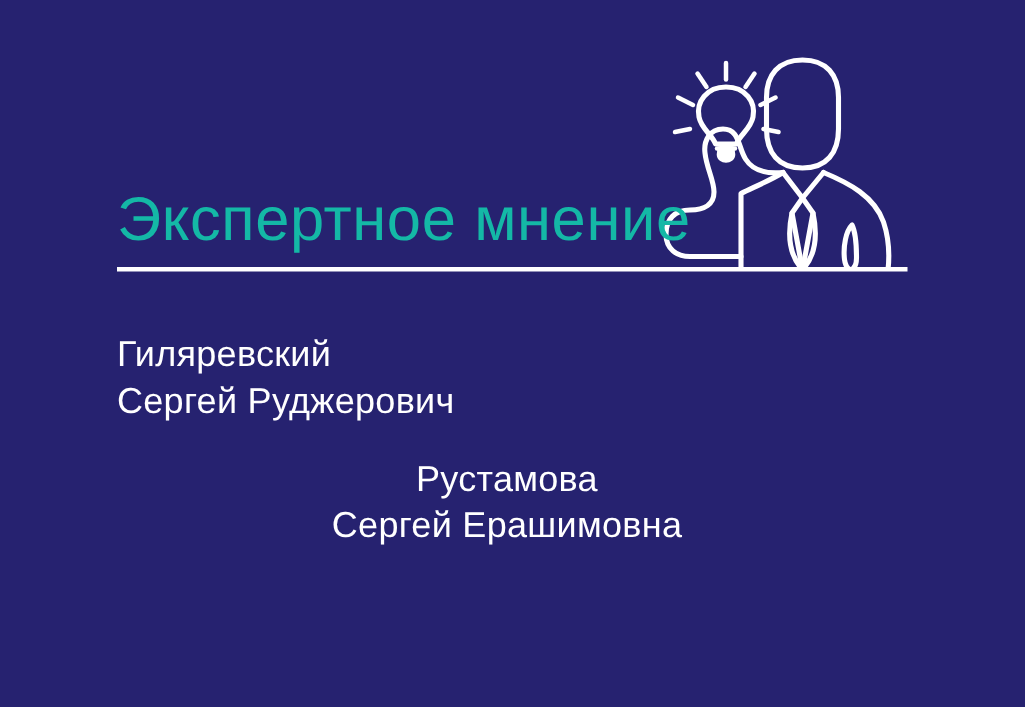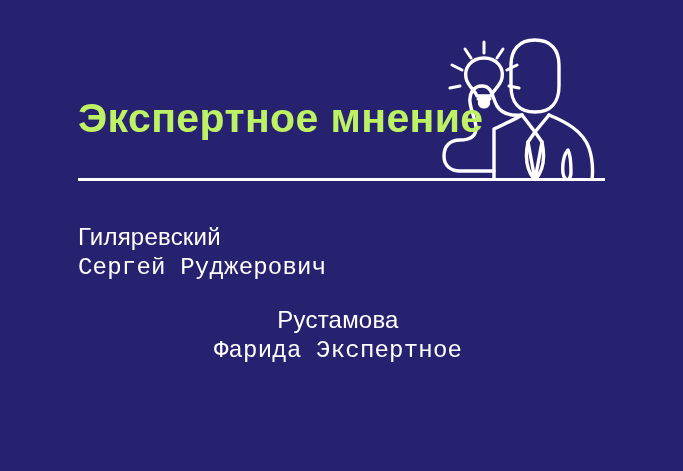--- a/index.html
+++ b/index.html
@@ -33,26 +33,26 @@
   .illustration svg {
     display: block;
     width: 180px;
     height: 152px;
   }
 
   
   .title {
     position: absolute;
     left: 78px;
-    top: 96px;
+    top: 124px;
     font-size: 41px;
-    font-weight: 700;
+    font-weight: 400;
     line-height: 1.12;
     letter-spacing: 0.4px;
-    color: #bef264;
+    color: #14b8a6;
     white-space: nowrap;
   }
 
   
   .divider {
     position: absolute;
     left: 78px;
     top: 178px;
     width: 527px;
     height: 3px;
@@ -82,21 +82,20 @@
     white-space: nowrap;
   }
   .person-given {
     font-size: 24px;
     font-weight: 400;
     line-height: 1.24;
     color: #ffffff;
     letter-spacing: 0.2px;
     white-space: nowrap;
     margin-top: 2px;
-    font-family: Liberation Mono, monospace;
   }
 </style>
 </head>
 <body>
 
 <div class="slide">
 
   <div class="illustration">
     <svg viewBox="0 0 180 152" xmlns="http://www.w3.org/2000/svg" fill="none" stroke="#ffffff" stroke-width="3.4" stroke-linecap="round" stroke-linejoin="round">
 
@@ -175,18 +174,18 @@
 
   <div class="people">
 
     <div class="person">
       <div class="person-surname">Гиляревский</div>
       <div class="person-given">Сергей Руджерович</div>
     </div>
 
     <div class="person">
       <div class="person-surname">Рустамова</div>
-      <div class="person-given">Фарида Экспертное</div>
+      <div class="person-given">Сергей Ерашимовна</div>
     </div>
 
   </div>
 
 </div>
 
 </body></html>

